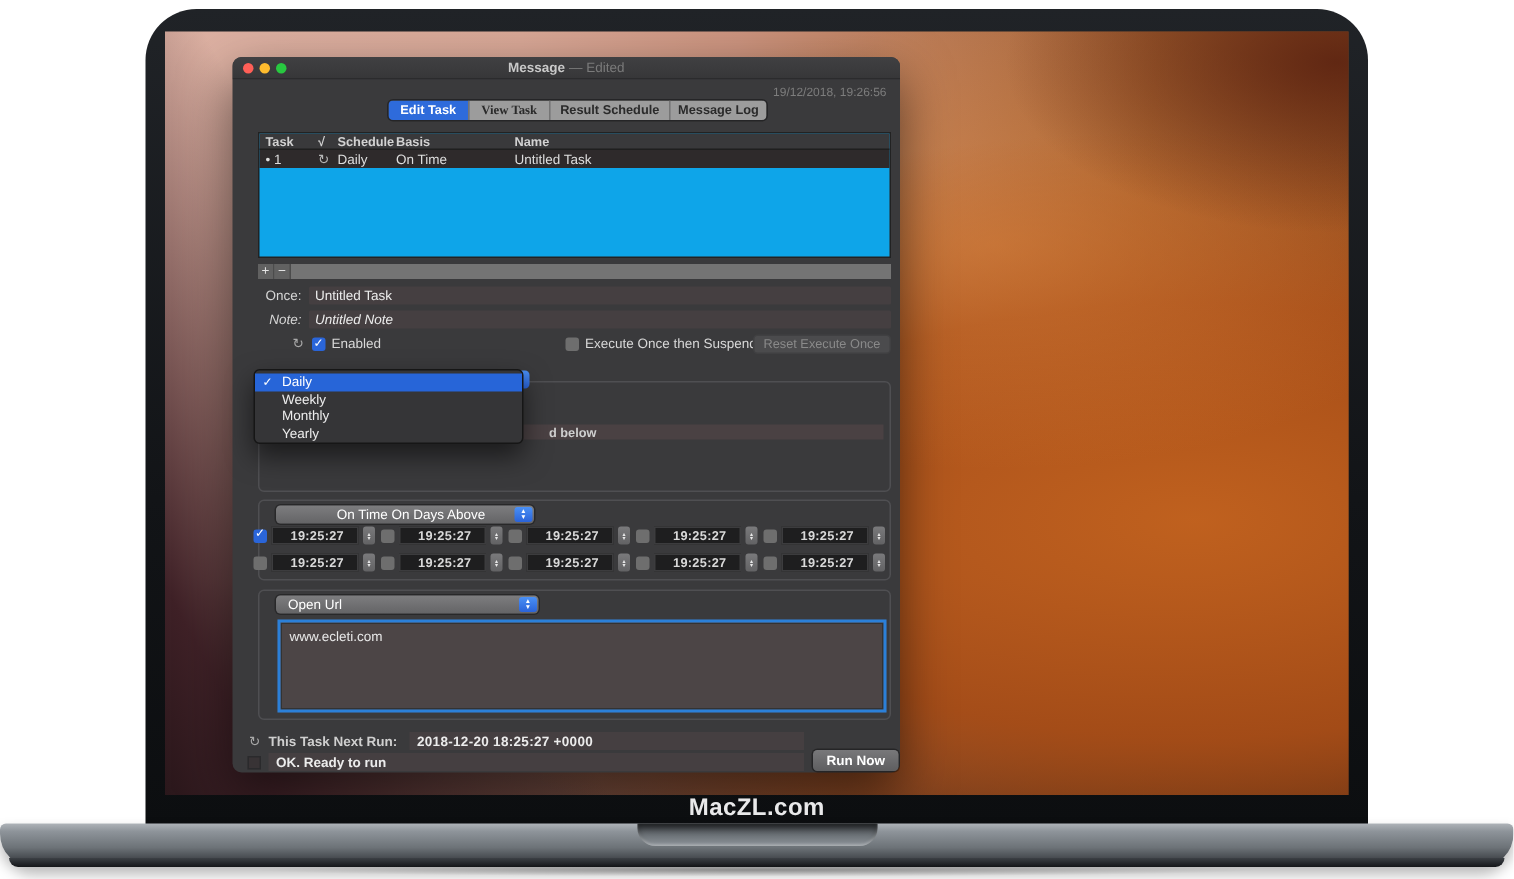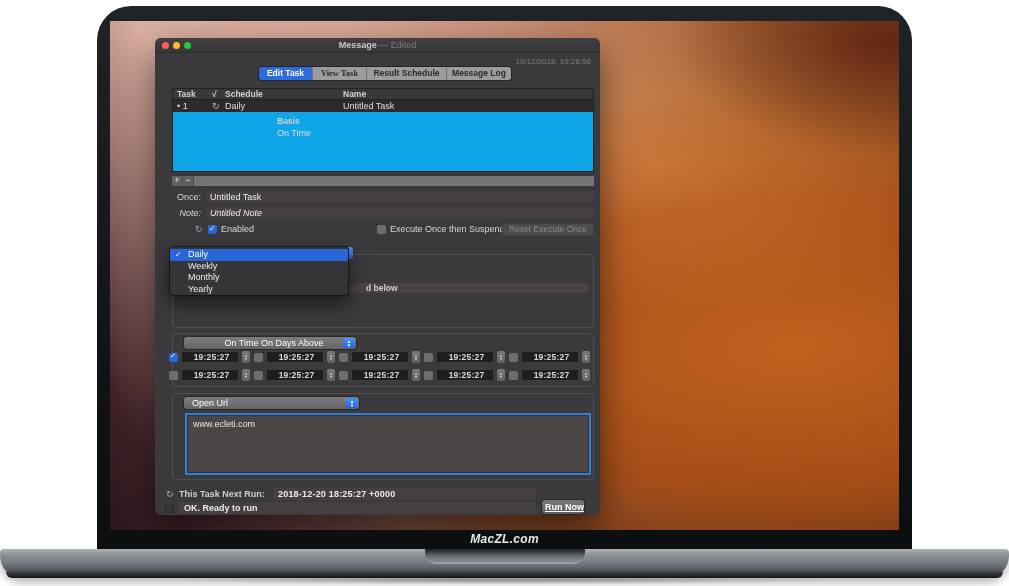--- a/index.html
+++ b/index.html
@@ -13,21 +13,21 @@
     border-radius:34px 34px 0 0; }
   .wallpaper { position:absolute; left:13px; top:15px; width:789px; height:509px; overflow:hidden;
     background:
       radial-gradient(40% 32% at 99% 4%, rgba(88,32,16,.85) 0%, rgba(88,32,16,0) 70%),
       radial-gradient(58% 42% at 70% 28%, rgba(226,140,66,.50) 0%, rgba(226,140,66,0) 70%),
       radial-gradient(110% 75% at 87% 64%, rgba(193,97,30,.96) 0%, rgba(168,77,23,.92) 38%, rgba(140,60,20,0) 68%),
       linear-gradient(62deg, #2a171b 0%, #3f2127 7%, rgba(63,33,39,0) 28%),
       linear-gradient(180deg, rgba(60,25,15,0) 72%, rgba(46,20,13,.6) 100%),
       linear-gradient(97deg, #dcb1a3 0%, #d8a796 28%, #cb937e 45%, #b97a55 60%, #a3602f 78%, #8a4a1e 100%); }
   .bezel-label { position:absolute; left:0; top:524px; width:100%; height:20px; text-align:center;
-    color:#e9e9ea; font-size:12px; font-weight:bold; line-height:18px; letter-spacing:.3px;font-style:italic; }
+    color:#e9e9ea; font-size:16px; font-weight:bold; line-height:18px; letter-spacing:.3px; }
   .base { position:absolute; left:0; top:549px; width:1009px; height:29px;
     background:linear-gradient(180deg,#aeb3b8 0%,#8e949a 18%,#6d7378 55%,#43474c 82%,#212428 100%);
     border-radius:4px 4px 22px 22px; box-shadow:0 5px 9px rgba(0,0,0,.28); }
   .base-lip { position:absolute; left:6px; bottom:0; width:997px; height:6px;
     background:linear-gradient(180deg,#3c4045 0%,#141619 100%); border-radius:0 0 20px 20px; }
   .notch { position:absolute; left:calc(50% - 80px); top:0; width:160px; height:15px;
     background:linear-gradient(180deg,#3f4347 0%,#6e7479 55%,#8f959b 100%);
     border-radius:0 0 12px 12px;
     box-shadow:inset 0 3px 4px rgba(0,0,0,.55), inset 0 -1px 2px rgba(255,255,255,.35); }
 
@@ -52,21 +52,21 @@
     background:#9c9c9c; color:#2a2a2a; border-right:1px solid #757575; }
   .tab:last-child { border-right:none; }
   .tab.active { background:#2e6bdb; color:#ffffff; }
   .tab.t1{width:54px;} .tab.t2{width:54px;font-family:Liberation Serif, serif;} .tab.t3{width:80px;} .tab.t4{width:64px;}
 
   .tasklist { position:absolute; left:17px; top:50px; width:422px; height:84px;
     background:#0ea5e9; border:1px solid #222; }
   .tl-header { position:relative; height:11px; background:#39393b; border-bottom:1px solid #1f1f1f; }
   .tl-header span, .tl-row span { position:absolute; top:0; line-height:11px; white-space:nowrap; }
   .tl-header span { font-weight:bold; font-size:8.5px; color:#d2d2d2; }
-  .c0{left:4px;} .c1{left:39px;} .c2{left:52px;} .c3{left:104px;margin-top:27px;} .c4{left:170px;}
+  .c0{left:4px;} .c1{left:39px;} .c2{left:52px;} .c3{left:91px;} .c4{left:170px;}
   .tl-row { position:relative; height:12px; background:#2e2a2b; font-size:9px; color:#dedede; }
   .tl-row span { line-height:12px; }
   .refresh-glyph { color:#b5b5b5; }
 
   .addbar { position:absolute; left:17px; top:138px; width:422px; height:10px;
     background:#747474; display:flex; }
   .addbtn { width:11px; height:10px; background:#616161; border-right:1px solid #4c4c4c;
     color:#e6e6e6; font-size:9px; line-height:9px; text-align:center; }
 
   .frow { position:absolute; height:12px; }
@@ -150,24 +150,24 @@
   .nr-refresh { position:absolute; left:11px; top:0; line-height:12px; color:#a9a9a9; }
   .nr-label { position:absolute; left:24px; top:0; line-height:12px; font-weight:bold; color:#cfcfcf; }
   .nr-field { position:absolute; left:118px; top:0; width:263px; height:12px; line-height:12px;
     background:#453f41; color:#ececec; padding-left:5px; font-weight:bold; letter-spacing:.2px; }
 
   .f-status { position:absolute; left:0; top:464px; width:445px; height:13px; }
   .status-well { position:absolute; left:10px; top:2px; width:9px; height:9px;
     background:#383335; border:1px solid #2a2a2c; }
   .status-field { position:absolute; left:24px; top:0; width:357px; height:12px; line-height:12px;
     background:#453f41; color:#ececec; padding-left:5px; font-weight:bold; }
-  .run-btn { position:absolute; left:387px; top:-2px; width:42px; height:14px; border-radius:3px;
+  .run-btn { position:absolute; left:387px; top:-2px; width:57px; height:14px; border-radius:3px;
     background:linear-gradient(180deg,#78787a 0%,#5e5e60 100%);
     box-shadow:0 0 0 1px rgba(0,0,0,.35);
-    color:#fff; font-size:9px; font-weight:bold; text-align:right; line-height:14px;text-decoration:underline; }
+    color:#fff; font-size:9px; font-weight:bold; text-align:center; line-height:14px; }
 
   .laptop-shadow { position:absolute; left:40px; top:574px; width:929px; height:12px;
     background:radial-gradient(ellipse 50% 50% at 50% 50%, rgba(0,0,0,.30) 0%, rgba(0,0,0,0) 72%); }
 </style>
 </head>
 <body>
 
 <div class="stage">
 
   <div class="bezel">

